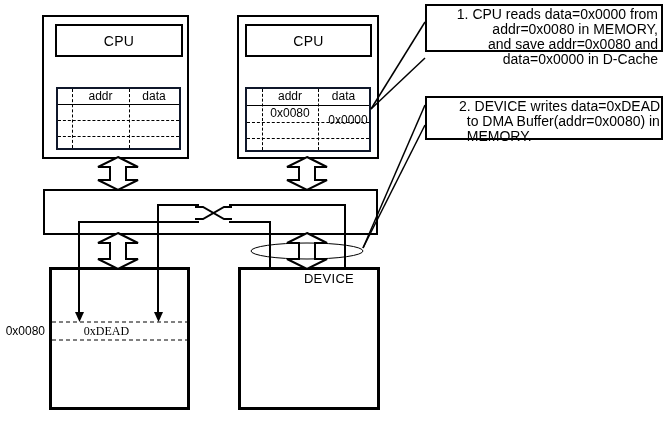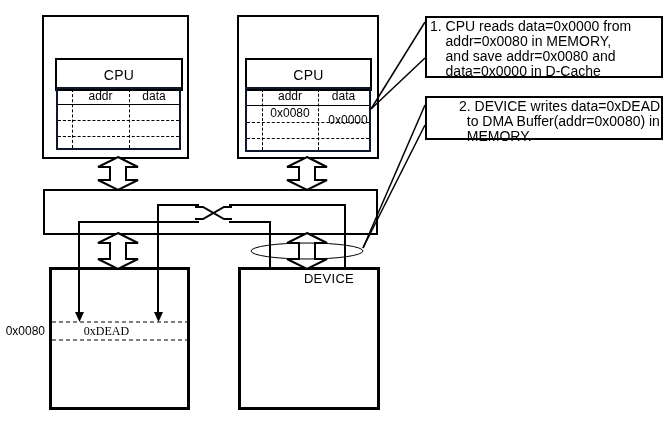--- a/index.html
+++ b/index.html
@@ -5,21 +5,21 @@
   html,body{margin:0;padding:0;background:#fff;}
   #canvas{
     position:relative;width:667px;height:429px;background:#ffffff;
     font-family:"Liberation Sans","DejaVu Sans",sans-serif;color:#000;
     overflow:hidden;
   }
   .abs{position:absolute;box-sizing:border-box;}
   .box{position:absolute;box-sizing:border-box;border:2px solid #000;background:transparent;}
   .box-thick{position:absolute;box-sizing:border-box;border:3px solid #000;background:transparent;}
   .center-label{display:flex;align-items:center;justify-content:center;}
-  .cpu-title{font-size:14px;letter-spacing:.3px;margin-top:34px;}
+  .cpu-title{font-size:14px;letter-spacing:.3px;}
   .blk-label{font-size:13px;letter-spacing:.3px;text-align:center;}
   .tbl{position:absolute;box-sizing:border-box;border:2px solid #0f172a;}
   .tl-h{position:absolute;left:0;right:0;height:0;border-top:1px solid #000;}
   .tl-h-dash{position:absolute;left:0;right:0;height:0;border-top:1px dashed #000;}
   .tl-v-dash{position:absolute;top:0;bottom:0;width:0;border-left:1px dashed #000;}
   .tcell{position:absolute;font-size:12px;text-align:center;line-height:15px;}
   .tval{position:absolute;font-size:12px;text-align:center;line-height:16px;}
   .mono-small{font-size:12px;line-height:15px;}
   .ann{position:absolute;box-sizing:border-box;border:2px solid #000;background:#fff;
        font-size:14px;line-height:15px;white-space:pre;padding:1px 3px;letter-spacing:0px;}
@@ -58,21 +58,21 @@
 
   <div class="box" style="left:43px;top:189px;width:335px;height:46px;"></div>
 
   <div class="box-thick" style="left:49px;top:267px;width:141px;height:143px;"></div>
   <div class="abs mono-small" style="left:36px;top:324px;width:141px;text-align:center;font-family:Liberation Serif, serif;">0xDEAD</div>
   <div class="abs mono-small" style="left:0;top:324px;width:45px;text-align:right;">0x0080</div>
 
   <div class="box-thick" style="left:238px;top:267px;width:142px;height:143px;"></div>
   <div class="abs blk-label" style="left:238px;top:271px;width:142px;margin-left:20px;">DEVICE</div>
 
-  <div class="ann" style="left:425px;top:16px;width:238px;height:62px;">1. CPU reads data=0x0000 from
+  <div class="ann" style="left:425px;top:4px;width:238px;height:48px;text-align:right;">1. CPU reads data=0x0000 from
     addr=0x0080 in MEMORY,
     and save addr=0x0080 and
     data=0x0000 in D-Cache</div>
   <div class="ann" style="left:425px;top:96px;width:238px;height:44px;padding-left:32px;">2. DEVICE writes data=0xDEAD
   to DMA Buffer(addr=0x0080) in
   MEMORY.</div>
 
   <svg class="overlay" width="667" height="429" viewBox="0 0 667 429">
 
     <g stroke="#000" stroke-width="2" fill="none">

